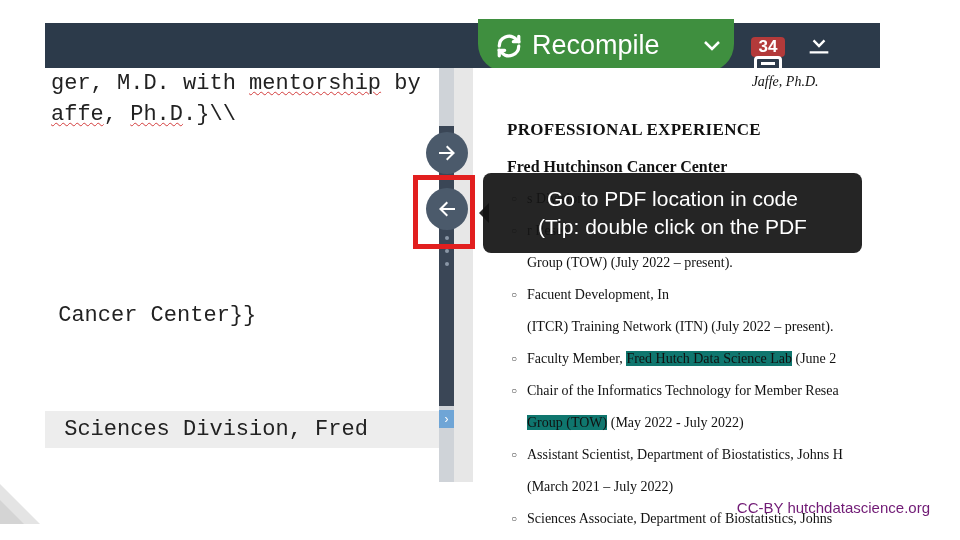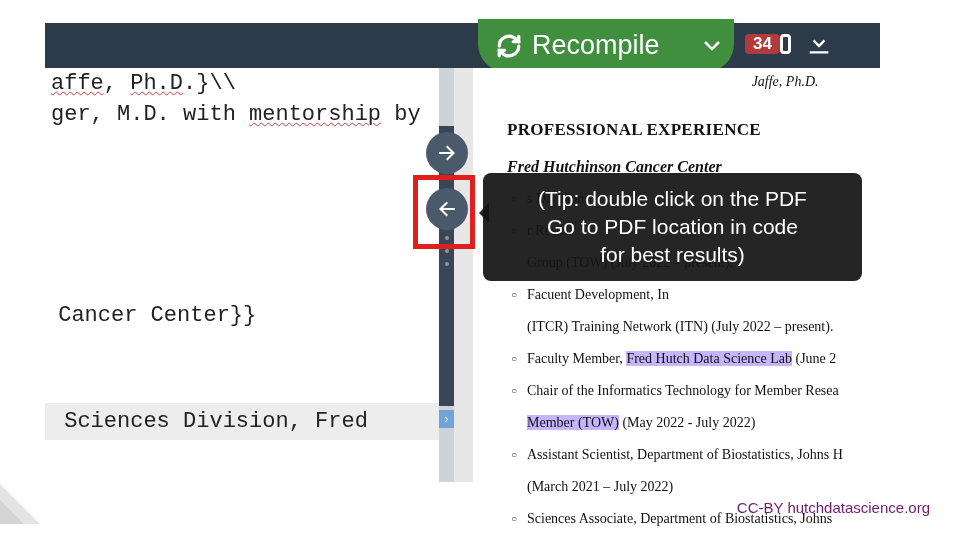--- a/index.html
+++ b/index.html
@@ -5,49 +5,49 @@
   * { box-sizing: border-box; margin: 0; padding: 0; }
   html, body { width: 960px; height: 540px; overflow: hidden; font-family: Helvetica, Arial, sans-serif; background: #fff; }
 
   .stage { position: relative; width: 960px; height: 524px; padding-left: 16px; }
 
   
   .topbar { position: absolute; left: 45px; top: 23px; width: 835px; height: 45px; background: #2c3a4a; }
   .recompile-wrap { position: absolute; left: 478px; top: 19px; width: 256px; height: 53px; background: #3f8f3f; border-radius: 0 0 28px 28px; display:flex; align-items:center; color:#fff; }
   .recompile-btn { display:flex; align-items:center; gap:10px; padding-left:18px; font-size:27px; font-weight:500; }
   .recompile-caret { position:absolute; right:14px; top:22px; }
-  .badge-box { position:absolute; left:745px; top:23px; width:46px; height:42px; display:flex; flex-direction:row; align-items:center; }
+  .badge-box { position:absolute; left:745px; top:37px; width:46px; height:42px; display:flex; flex-direction:column; align-items:center; }
   .badge-count { background:#b33a3a; color:#fff; font-size:17px; font-weight:700; padding:0px 8px; border-radius:4px; line-height:20px; }
   .badge-log { width:28px; height:20px; border:3px solid #fff; border-radius:4px; margin-top:-1px; position:relative; }
   .badge-log::before, .badge-log::after { content:""; position:absolute; left:4px; right:4px; height:3px; background:#fff; }
   .badge-log::before { top:3px; } .badge-log::after { top:10px; }
   .dl-box { position:absolute; left:805px; top:28px; color:#fff; }
 
   
   .code-col { position:absolute; left:45px; top:68px; width:394px; height:414px; background:#fff; font-family: "Courier New", monospace; font-size:22px; line-height:31px; color:#222; }
   .code-line { white-space:pre; }
   .code-line.pad { padding-left:6px; }
-  .code-line.highlight { background:#ededed; margin-top:10px; padding:3px 6px; }
+  .code-line.highlight { background:#ededed; margin-top:18px; padding:3px 6px; }
   .spellwave { text-decoration: underline wavy #d33c3c; text-decoration-thickness:1.3px; text-underline-offset:2px; }
 
   
   .track { position:absolute; left:439px; top:68px; width:15px; height:414px; background:#cfd3d8; }
   .track-dark { position:absolute; left:439px; top:126px; width:15px; height:280px; background:#3a4656; }
   .track-chevron { position:absolute; left:439px; top:410px; width:15px; height:18px; background:#6fa5d6; display:flex; align-items:center; justify-content:center; color:#fff; font-size:12px; }
 
   
   .pdf-col { position:absolute; left:454px; top:68px; width:426px; height:414px; background:#e7e7e7; }
   .pdf-page { position:absolute; left:19px; top:0; width:407px; height:414px; background:#fff; font-family: Georgia, 'Times New Roman', serif; color:#111; padding:6px 0 0 34px; }
   .pdf-top { font-style:italic; font-size:14px; text-align:right; width:250px; margin:0 auto 30px; }
   .pdf-h1 { font-weight:700; font-size:17px; margin:16px 0 12px; letter-spacing:0.3px; }
-  .pdf-org { font-weight:700; font-style:italic; font-size:16px; margin:18px 0 6px; }
+  .pdf-org { font-weight:700; font-size:16px; margin:18px 0 6px; }
   .pdf-list { list-style: none; font-size:14px; line-height:19px; margin-left:6px; }
   .pdf-list li { position:relative; padding-left:14px; margin:13px 0; }
   .pdf-list li::before { content:"○"; position:absolute; left:-2px; top:0; font-size:10px; color:#444; }
-  .cb { background:#c4b5fd; }
+  .cb { background:#0f766e; }
 
   
   .sync-btn { position:absolute; width:42px; height:42px; border-radius:50%; background:#4b5a6b; display:flex; align-items:center; justify-content:center; }
   .sync-right { left:426px; top:132px; }
   .sync-left  { left:426px; top:188px; }
   .sync-dots  { position:absolute; left:445px; top:236px; width:4px; height:30px; display:flex; flex-direction:column; justify-content:space-between; }
   .sync-dots span { width:4px; height:4px; border-radius:50%; background:#8a97a6; }
 
   
   .hl-box { position:absolute; left:413px; top:175px; width:62px; height:74px; border:5px solid #e21f1f; }
@@ -89,22 +89,22 @@
     <div class="badge-log"></div>
   </div>
 
   <div class="dl-box">
     <svg class="icon" width="28" height="30" viewBox="0 0 24 24" fill="#fff">
         <path d="M12 3v10l4-4 1.4 1.4L12 16 6.6 10.4 8 9l4 4V3h0zM4 19h16v2H4z"></path>
       </svg>
   </div>
 
   <div class="code-col">
+    <div class="code-line pad"><span>ger, M.D. with </span><span class="spellwave">mentorship</span><span> by</span></div>
     <div class="code-line pad"><span class="spellwave">affe</span><span>, </span><span class="spellwave">Ph.D</span><span>.}\\</span></div>
-    <div class="code-line pad"><span>ger, M.D. with </span><span class="spellwave">mentorship</span><span> by</span></div>
     <div style="height:170px"></div>
     <div class="code-line"> Cancer Center}}</div>
     <div style="height:62px"></div>
     <div class="code-line highlight"> Sciences Division, Fred</div>
   </div>
 
   <div class="track"></div>
   <div class="track-dark"></div>
   <div class="track-chevron">›</div>
 
@@ -118,21 +118,21 @@
           <li><span>s Division,</span></li>
           <li><span>r Resea</span></li>
           <li class="nob" style="list-style: inside none none; padding-left: 14px; --nobullet: 1; position: relative; margin-left: 0px; content: &quot;&quot;; text-indent: 0px; margin-top: 0px; margin-bottom: 4px; --b: 0; color: rgb(17, 17, 17); font-size: 14px; line-height: 19px; white-space: normal; display: block; text-align: left; overflow: visible;"><span>Group (TOW) (July 2022 – present).</span></li>
           <li><span>Facu</span><span>ent Development, In</span></li>
           <li class="nob" style="list-style: inside none none; padding-left: 14px; --nobullet: 1; position: relative; margin-left: 0px; content: &quot;&quot;; text-indent: 0px; margin-top: 0px; margin-bottom: 4px; --b: 0; color: rgb(17, 17, 17); font-size: 14px; line-height: 19px; white-space: normal; display: block; text-align: left; overflow: visible;"><span>(ITCR) Training Network (ITN) (July 2022 – present).</span></li>
           <li><span>Faculty Member, </span><span class="cb">Fred Hutch Data Science Lab</span><span> (June 2</span></li>
         </ul>
 
       <ul class="pdf-list" id="org2-list">
           <li><span>Chair of the Informatics Technology for Member Resea</span></li>
-          <li class="nob"><span class="cb">Member (TOW)</span><span> (May 2022 - July 2022)</span></li>
+          <li class="nob"><span class="cb">Group (TOW)</span><span> (May 2022 - July 2022)</span></li>
           <li><span>Assistant Scientist, Department of Biostatistics, Johns H</span></li>
           <li class="nob"><span>(March 2021 – July 2022)</span></li>
           <li><span>Sciences Associate, Department of Biostatistics, Johns</span></li>
         </ul>
     </div>
   </div>
 
   <div class="sync-btn sync-right">
     <svg class="icon" width="24" height="24" viewBox="0 0 24 24" fill="#fff">
         <path d="M4 11h12l-5-5 1.4-1.4L20 12l-7.6 7.4L11 18l5-5H4z"></path>
@@ -145,23 +145,22 @@
   </div>
   <div class="sync-dots">
       <span></span>
       <span></span>
       <span></span>
     </div>
 
   <div class="hl-box"></div>
 
   <div class="tooltip">
+    <div>Go to PDF location in code</div>
     <div>(Tip: double click on the PDF</div>
-    <div>Go to PDF location in code</div>
-    <div>for best results)</div>
   </div>
 
   <div class="attribution">CC-BY hutchdatascience.org</div>
 
   <div class="corner">
     <svg viewBox="0 0 60 60">
         <path d="M0 60 L0 20 L40 60 Z" fill="#e4e4e4"></path>
         <path d="M0 60 L0 36 L24 60 Z" fill="#d4d4d4"></path>
       </svg>
   </div>

